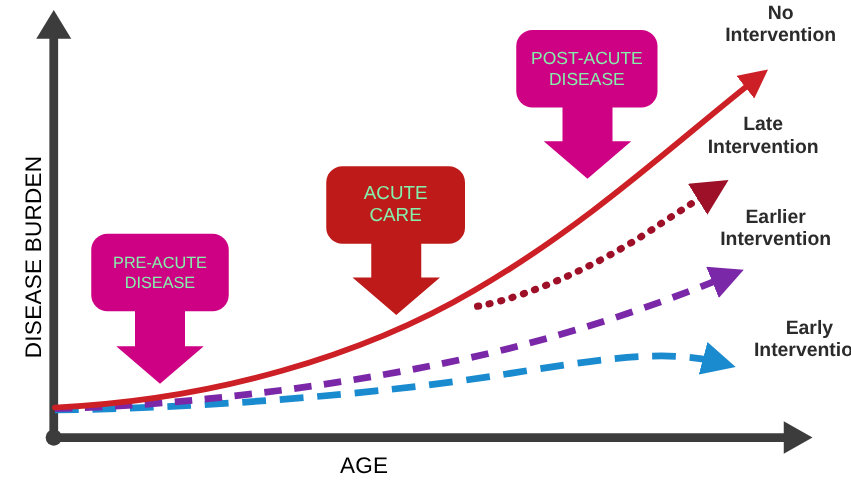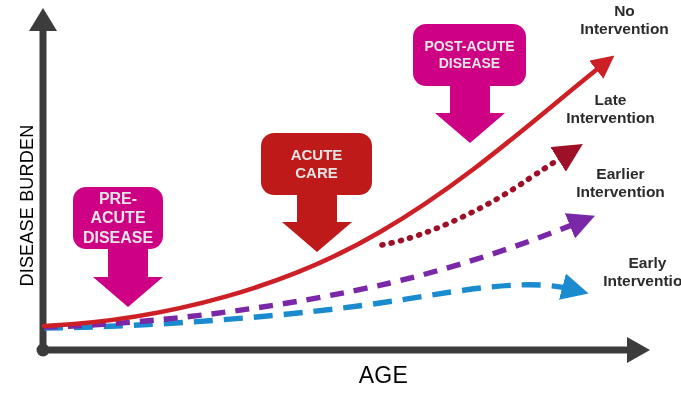--- a/index.html
+++ b/index.html
@@ -34,25 +34,25 @@
   }
   #y-axis-title {
     font-size: 18px;
     left: -53px;
     top: 196px;
     width: 160px;
     text-align: center;
     transform: rotate(-90deg);
   }
   #x-axis-title {
-    font-size: 23px;
-    left: 288px;
+    font-size: 18px;
+    left: 272px;
     top: 362px;
     width: 120px;
-    text-align: right;
+    text-align: left;
   }
   .curve-label {
     position: absolute;
     font-size: 15.5px;
     font-weight: bold;
     color: #2b2b2b;
     line-height: 1.13;
     text-align: center;
     white-space: pre-line;
   }
@@ -69,29 +69,29 @@
   .callout-box {
     position: absolute;
     left: 0;
     top: 0;
     border-radius: 13px;
     box-sizing: border-box;
     display: flex;
     align-items: center;
     justify-content: center;
     text-align: center;
-    color: #e5e5e5;
-    font-weight: bold;
+    color: #86efac;
+    font-weight: normal;
     line-height: 1.22;
     white-space: pre-line;
   }
   
   #callout-pre-acute { left: 73px; top: 187px; }
   #callout-pre-acute .callout-box {
-    width: 90px; height: 62px; background: #CE0083; font-size: 16px;
+    width: 110px; height: 62px; background: #CE0083; font-size: 13px;
   }
   
   #callout-acute-care { left: 261px; top: 133px; }
   #callout-acute-care .callout-box {
     width: 111px; height: 62px; background: #BE1A1A; font-size: 15px;
   }
   
   #callout-post-acute { left: 413px; top: 24px; }
   #callout-post-acute .callout-box {
     width: 113px; height: 62px; background: #CE0083; font-size: 14px;

